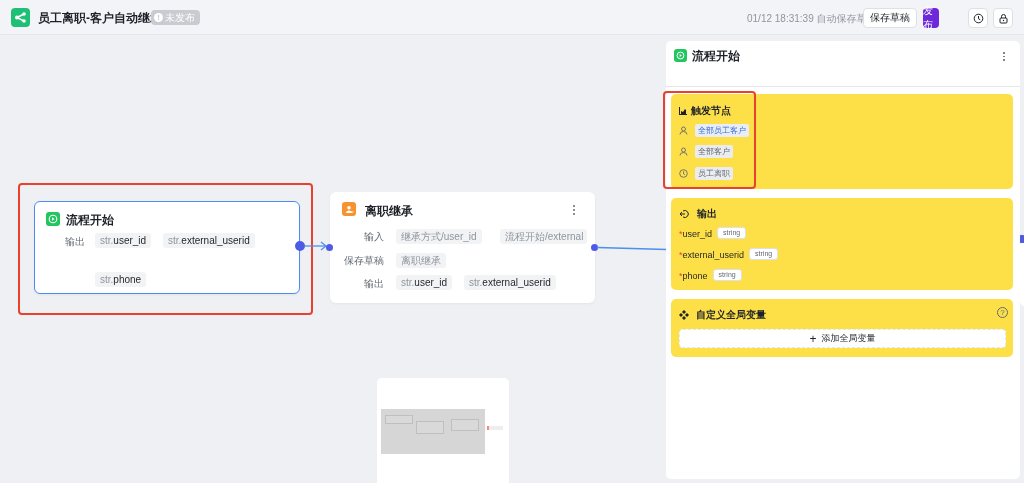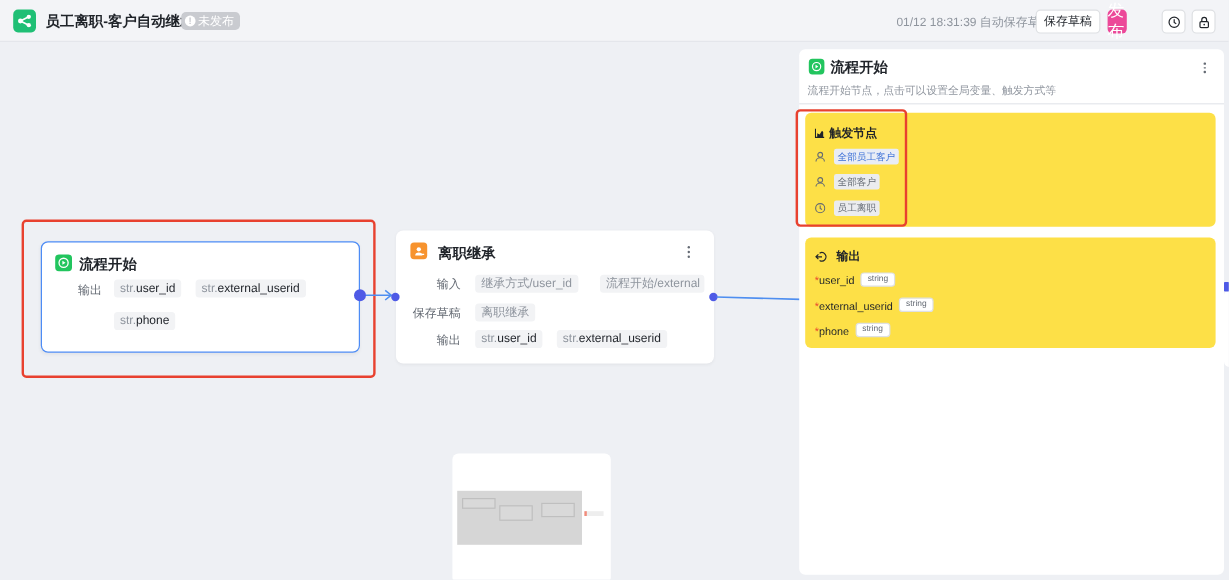--- a/index.html
+++ b/index.html
@@ -5,21 +5,21 @@
 *{box-sizing:border-box;margin:0;padding:0}
 html,body{width:1024px;height:483px;overflow:hidden}
 body{font-family:"Liberation Sans","DejaVu Sans",sans-serif;background:#eef0f4;color:#1f2329;position:relative;font-size:12px}
 .header{position:absolute;left:0;top:0;width:1024px;height:35px;background:#f3f4f7;border-bottom:1px solid #e4e6eb;display:flex;align-items:center}
 .logo{position:absolute;left:11px;top:8px;width:19px;height:19px;border-radius:4px;background:#1fbf75;display:flex;align-items:center;justify-content:center}
 .app-title{position:absolute;left:38px;top:10px;font-size:12px;font-weight:bold;color:#1f2329}
 .status-badge{position:absolute;left:151px;top:10px;height:15px;padding:0 5px 0 3px;border-radius:4px;background:#c9cbd0;color:#fff;font-size:10px;display:flex;align-items:center;gap:2px}
 .status-badge .dot{width:9px;height:9px;border-radius:50%;background:#fff;color:#c9cbd0;font-size:8px;line-height:9px;text-align:center;font-weight:bold}
 .autosave{position:absolute;left:747px;top:12px;font-size:10px;color:#8f959e}
 .btn-draft{position:absolute;left:863px;top:8px;width:54px;height:20px;border:1px solid #dee0e3;border-radius:4px;background:#fff;font-size:10px;color:#1f2329;display:flex;align-items:center;justify-content:center}
-.btn-publish{position:absolute;left:923px;top:8px;width:16px;height:20px;border-radius:4px;background:#ec4899;color:#fff;font-size:14px;display:flex;align-items:center;justify-content:center;letter-spacing:2px}
+.btn-publish{position:absolute;left:923px;top:8px;width:16px;height:20px;border-radius:4px;background:#6d28d9;color:#fff;font-size:10px;display:flex;align-items:center;justify-content:center;letter-spacing:2px}
 .icon-btn{position:absolute;top:8px;width:20px;height:20px;border:1px solid #dee0e3;border-radius:4px;background:#fff;display:flex;align-items:center;justify-content:center}
 
 .canvas{position:absolute;left:0;top:36px;width:1024px;height:447px}
 .highlight{position:absolute;border:2px solid #e8412f;border-radius:4px}
 .node{position:absolute;background:#fff;border-radius:6px;box-shadow:0 1px 3px rgba(0,0,0,.05)}
 .node.selected{border:1.5px solid #4d8cf5}
 .node-title{position:absolute;font-size:12px;font-weight:bold;color:#1f2329}
 .node-icon{position:absolute;width:14px;height:14px;border-radius:3px;display:flex;align-items:center;justify-content:center}
 .lbl{position:absolute;font-size:10px;color:#646a73;text-align:right}
 .chip{position:absolute;height:15px;padding:0 5px;background:#f2f3f5;border-radius:3px;font-size:10px;color:#1f2329;line-height:15px;white-space:nowrap;overflow:hidden}
@@ -90,21 +90,21 @@
     <div class="node-icon" style="left:11px;top:10px;background:#22c55e">
       <svg width="10" height="10" viewBox="0 0 10 10">
           <circle cx="5" cy="5" r="3.8" fill="none" stroke="#fff" stroke-width="1.1"></circle>
           <path d="M4 3.3 L6.6 5 L4 6.7Z" fill="#fff"></path>
         </svg>
     </div>
     <div class="node-title" style="left:31px;top:10px">流程开始</div>
     <div class="lbl" style="left:20px;top:33px;width:30px">输出</div>
     <div class="chip" style="left:60px;top:31px"><span class="pre">str.</span><span>user_id</span></div>
     <div class="chip" style="left:128px;top:31px"><span class="pre">str.</span><span>external_userid</span></div>
-    <div class="chip" style="left:60px;top:58px"><span class="pre">str.</span><span>phone</span></div>
+    <div class="chip" style="left:60px;top:70px"><span class="pre">str.</span><span>phone</span></div>
   </div>
   <div class="port" style="left:295px;top:205px;width:10px;height:10px"></div>
 
   <svg style="position:absolute;left:304px;top:204px" width="28" height="12">
     <path d="M1 6 H22" stroke="#4e8ef0" stroke-width="1.3"></path>
     <path d="M17 2 L22 6 L17 10" stroke="#4e8ef0" stroke-width="1.3" fill="none"></path>
   </svg>
 
   <div class="node" style="left:330px;top:156px;width:265px;height:111px">
     <div class="node-icon" style="left:12px;top:10px;width:14px;height:14px;background:#f7932e">
@@ -155,21 +155,20 @@
           <circle cx="5" cy="5" r="3.8" fill="none" stroke="#fff" stroke-width="1.1"></circle>
           <path d="M4 3.3 L6.6 5 L4 6.7Z" fill="#fff"></path>
         </svg>
     </div>
     <div class="panel-title">流程开始</div>
     <div class="kebab" style="left:337px;top:11px">
         <i style="width:1.5px;height:1.5px"></i>
         <i style="width:1.5px;height:1.5px"></i>
         <i style="width:1.5px;height:1.5px"></i>
       </div>
-    <div class="panel-desc">流程开始节点，点击可以设置全局变量、触发方式等</div>
   </div>
 
   <div class="section" style="top:53px;height:95px">
     <div class="sec-title" style="top:10px">
       <svg width="8" height="8" viewBox="0 0 8 8">
           <path d="M0 8 V0 H1 V7 H8 V8Z M2 7 V4 L4 5 L6 2 L7 3 V7Z" fill="#1f2329"></path>
         </svg>
       <span>触发节点</span>
     </div>
     <div class="trigger-item active" style="top:30px">
@@ -211,13 +210,26 @@
     <div class="out-row" style="top:50px">
       <span><span class="req">*</span><span>external_userid</span></span>
       <span class="type-tag">string</span>
     </div>
     <div class="out-row" style="top:71px">
       <span><span class="req">*</span><span>phone</span></span>
       <span class="type-tag">string</span>
     </div>
   </div>
 
+  <div class="section" style="top:258px;height:58px">
+    <div class="sec-title" style="top:9px">
+      <svg width="10" height="10" viewBox="0 0 10 10">
+          <path d="M5 0 L7 2 L5 4 L3 2Z M8 3 L10 5 L8 7 L6 5Z M2 3 L4 5 L2 7 L0 5Z M5 6 L7 8 L5 10 L3 8Z" fill="#1f2329"></path>
+        </svg>
+      <span style="margin-left:3px">自定义全局变量</span>
+    </div>
+    <div style="position:absolute;left:326px;top:8px;width:11px;height:11px;border:1px solid #646a73;border-radius:50%;font-size:8px;line-height:9px;text-align:center;color:#646a73">?</div>
+    <div class="add-var">
+      <span style="font-size:12px">+</span>
+      <span>添加全局变量</span>
+    </div>
+  </div>
 </div>
 
 </body></html>

